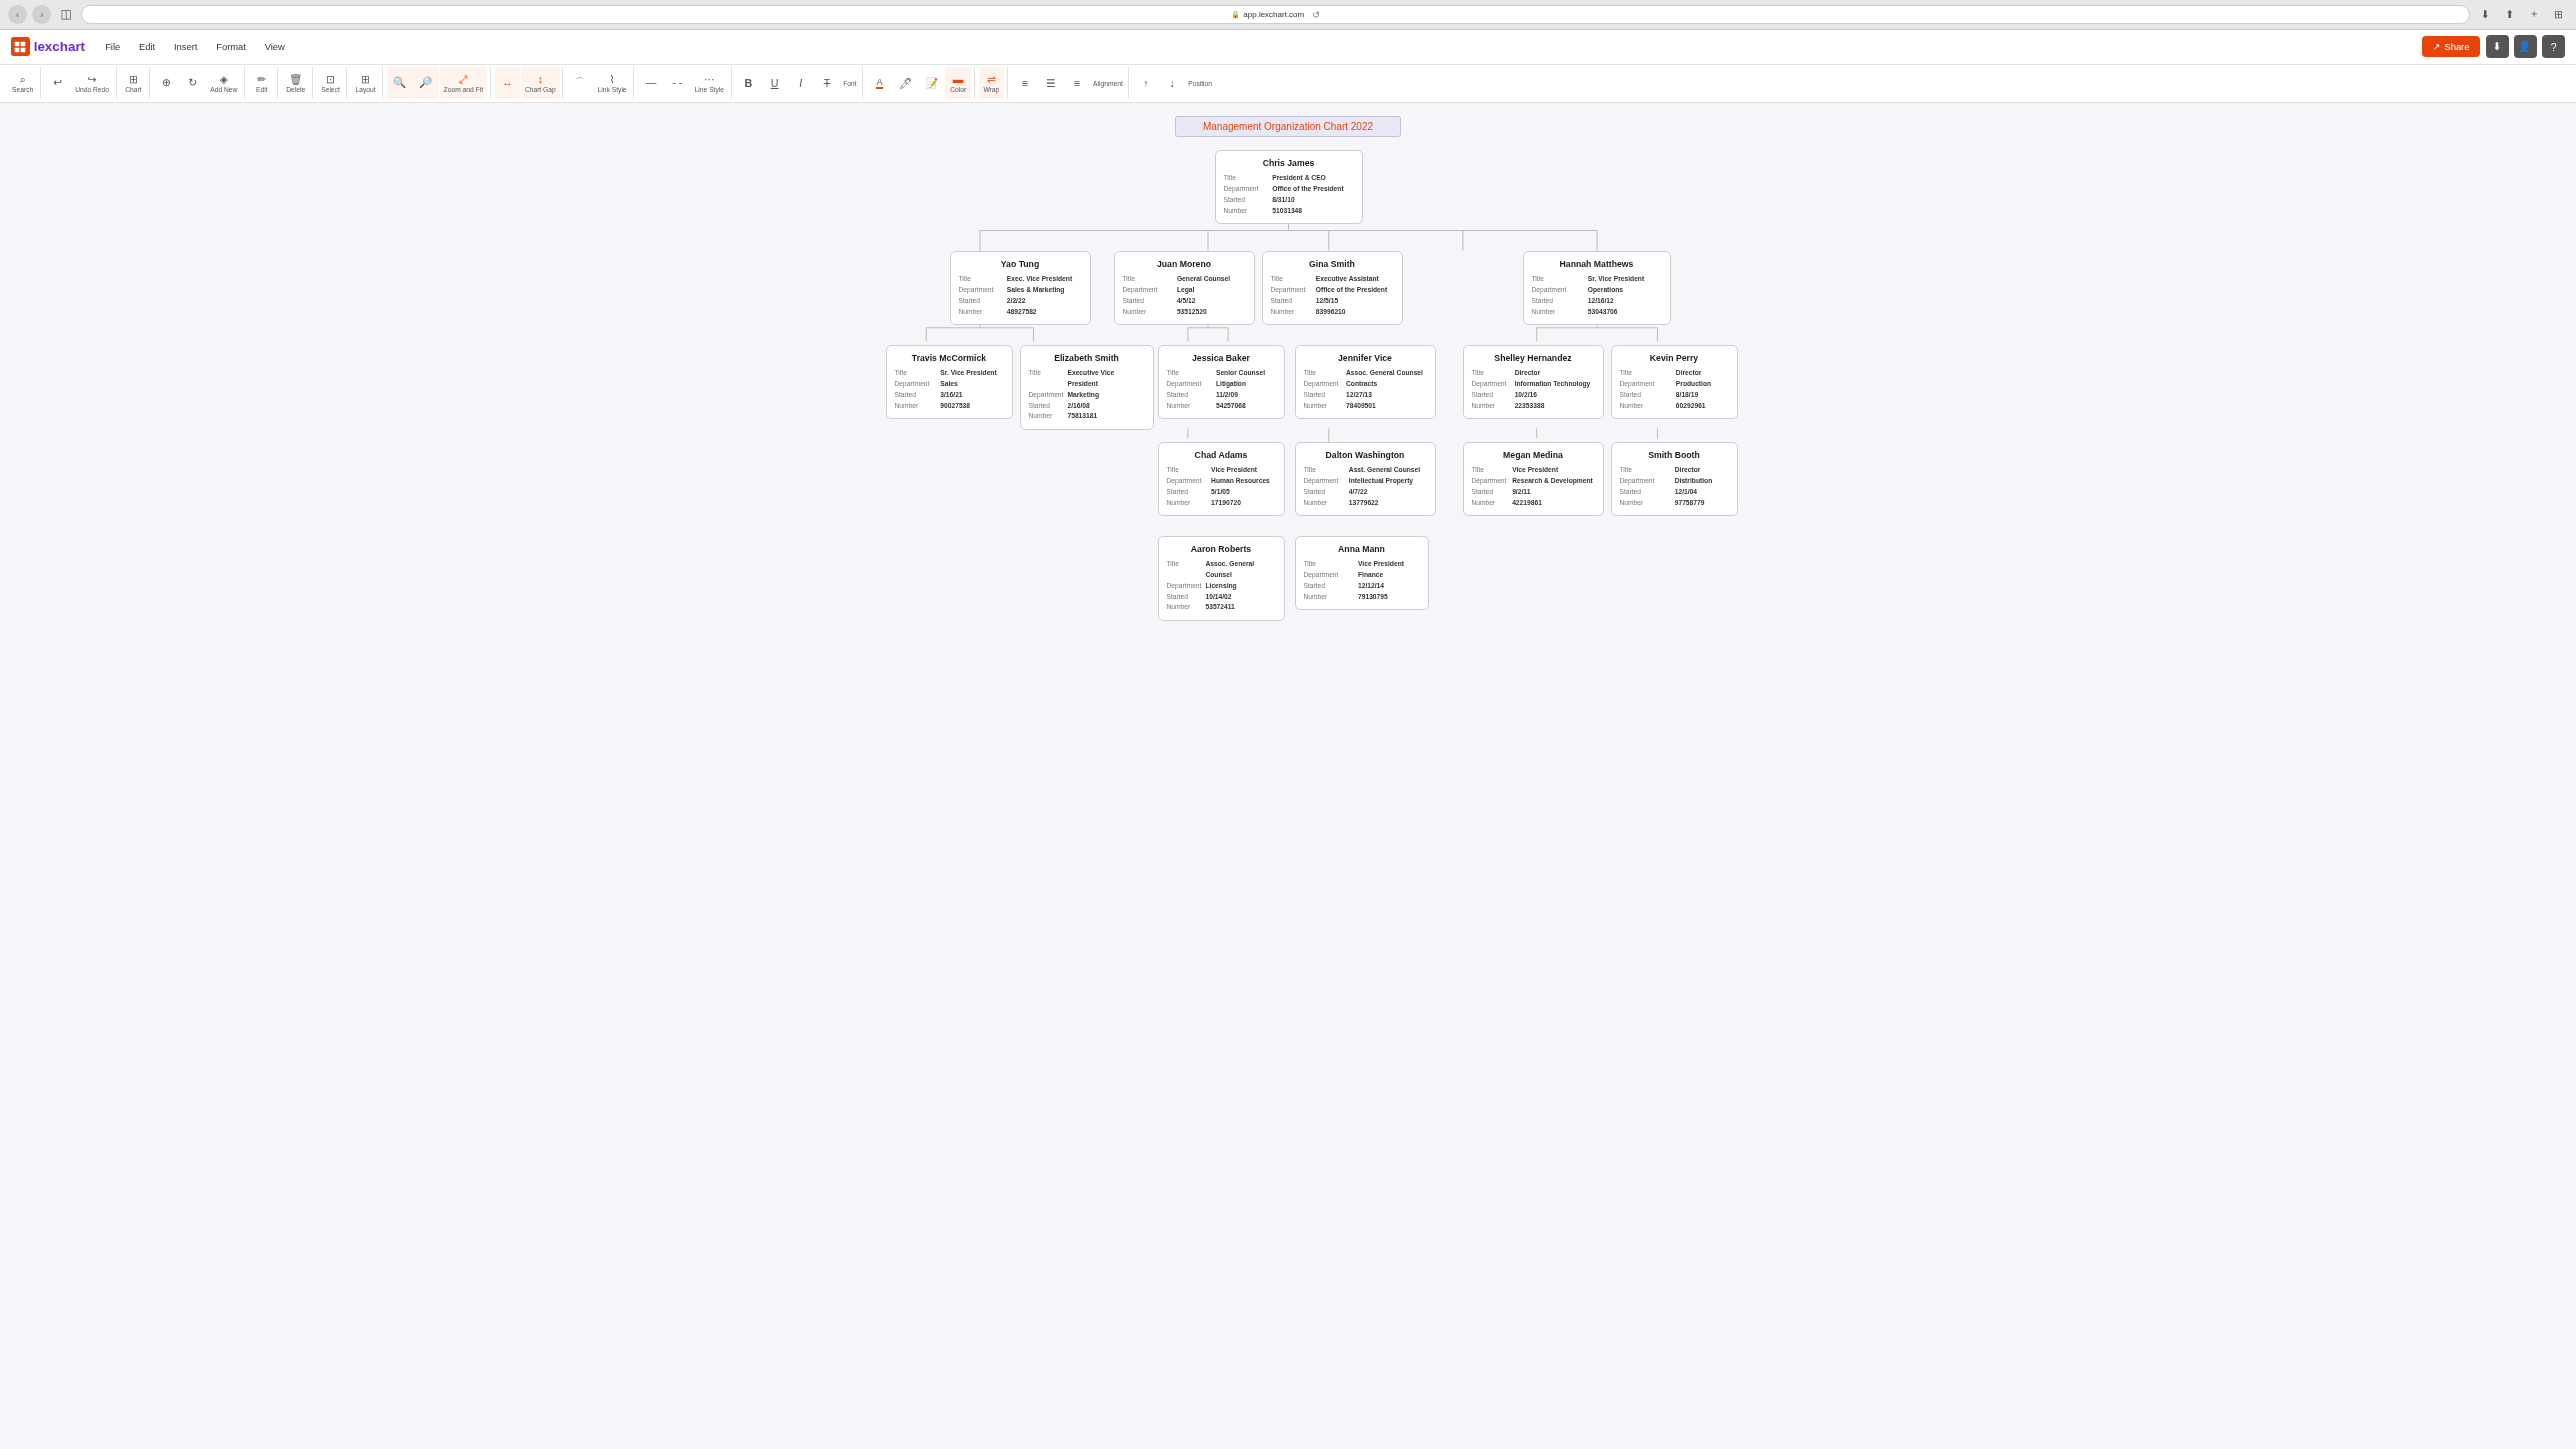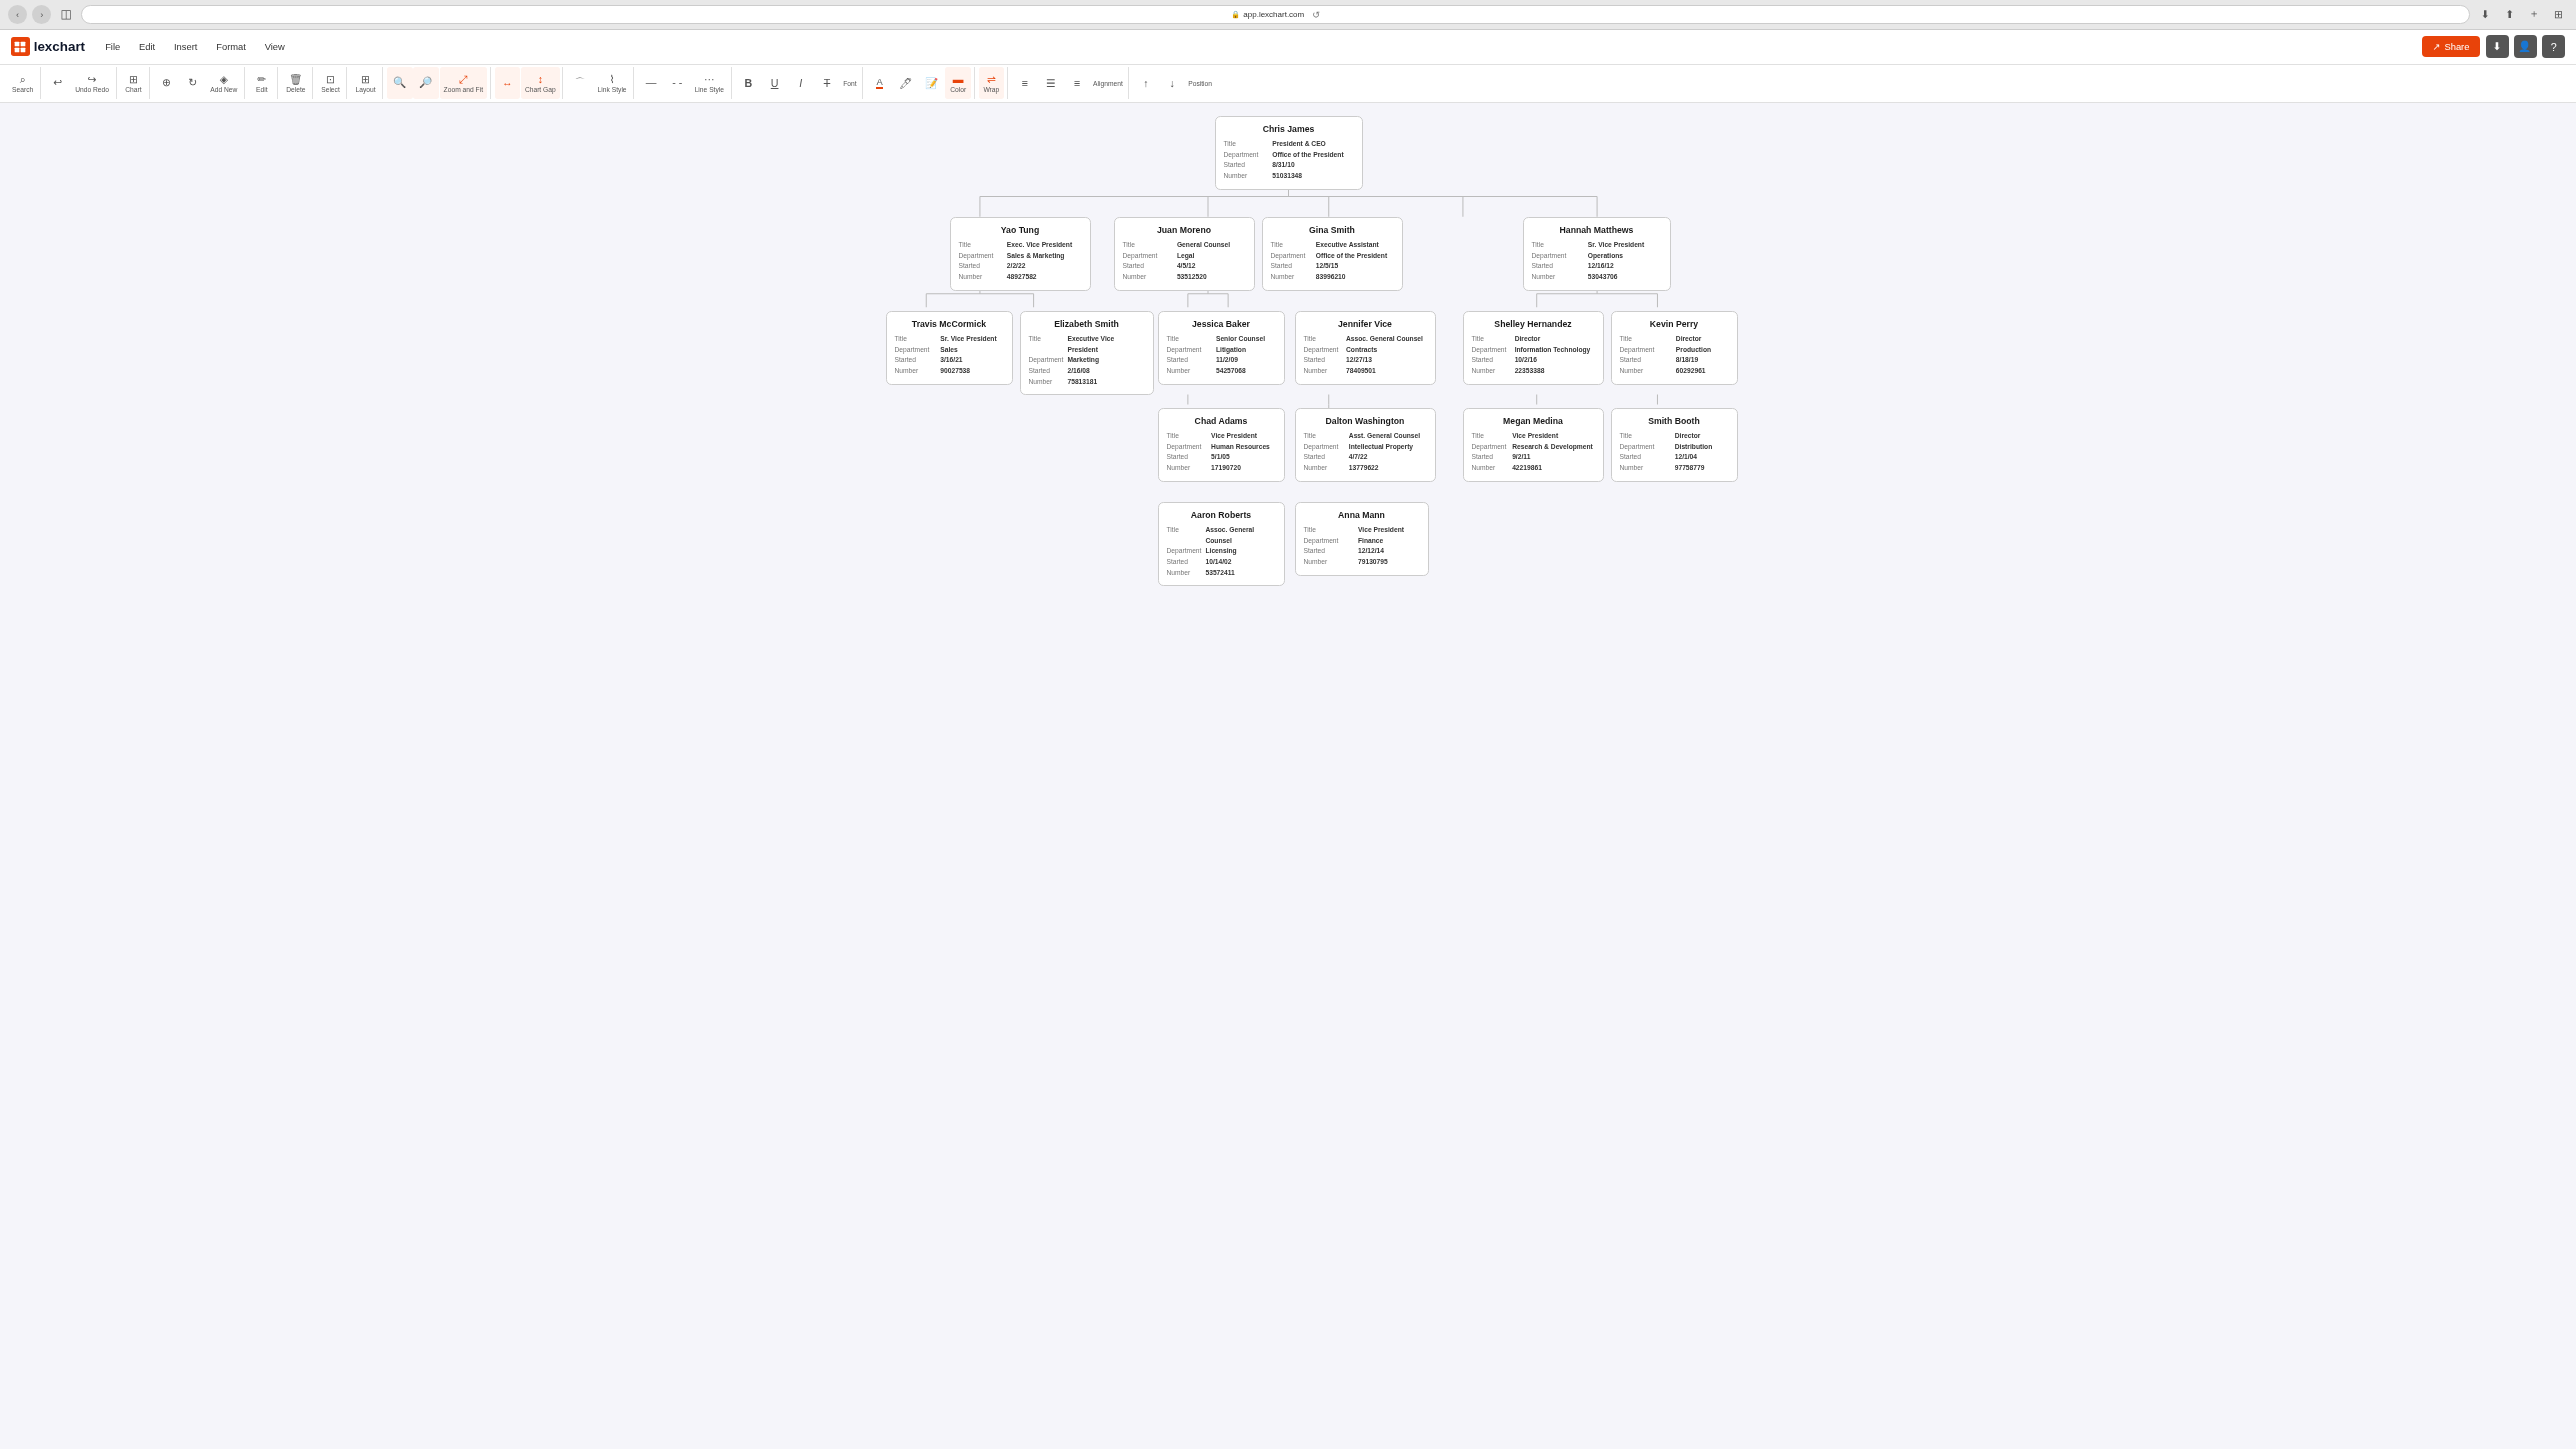--- a/index.html
+++ b/index.html
@@ -35,21 +35,21 @@
       background: #fff;
       display: flex;
       align-items: center;
       padding: 0 10.7px;
       height: 35px;
       border-bottom: 0.7px solid #e0e0e0;
       gap: 10.7px;
     }
     .logo { display: flex; align-items: center; gap: 4px; text-decoration: none; }
     .logo-icon { width: 19px; height: 19px; background: #e8430a; border-radius: 2.7px; display: flex; align-items: center; justify-content: center; color: #fff; font-size: 10.7px; }
-    .logo-text { font-size: 13.4px; font-weight: 600; color: #0f172a; }
+    .logo-text { font-size: 13.4px; font-weight: 600; color: #6d28d9; }
     .menu-items { display: flex; gap: 0; }
     .menu-item { padding: 4px 9.4px; font-size: 9.4px; color: #333; cursor: pointer; border-radius: 2.7px; }
     .header-right { margin-left: auto; display: flex; align-items: center; gap: 5.4px; }
     .share-btn { background: #e8430a; color: #fff; border: none; border-radius: 4px; padding: 4.7px 10.7px; font-size: 9.4px; cursor: pointer; display: flex; align-items: center; gap: 4px; font-weight: 500; }
     .header-icon-btn { width: 23px; height: 23px; background: #555; border-radius: 4px; border: none; cursor: pointer; display: flex; align-items: center; justify-content: center; color: #fff; font-size: 10.7px; }
 
     
     .toolbar {
       background: #fff;
       border-bottom: 0.7px solid #e0e0e0;
@@ -349,20 +349,25 @@
         <span class="icon">↑</span>
       </button>
     <button class="tool-btn">
         <span class="icon">↓</span>
       </button>
     <span class="tool-btn-label" style="padding:0 2.7px;font-size:6.7px;color:#555;">Position</span>
   </div>
 </div>
 
 <div class="canvas-area">
+  <div class="chart-title">
+    <div class="chart-title-box">
+      <span>Management Organization Chart 2022</span>
+    </div>
+  </div>
 
   <div class="chart-svg-container" style="height: 483px;">
     <svg class="lines" style="position:absolute;top:0;left:0;width:100%;height:100%;pointer-events:none;overflow:visible;" viewBox="0 0 1200 720" width="805" height="483">
 
       <line x1="600" y1="88" x2="600" y2="120" stroke="#bbb" stroke-width="1.5"></line>
 
       <line x1="140" y1="120" x2="1060" y2="120" stroke="#bbb" stroke-width="1.5"></line>
 
       <line x1="140" y1="120" x2="140" y2="150" stroke="#bbb" stroke-width="1.5"></line>
       <line x1="480" y1="120" x2="480" y2="150" stroke="#bbb" stroke-width="1.5"></line>

